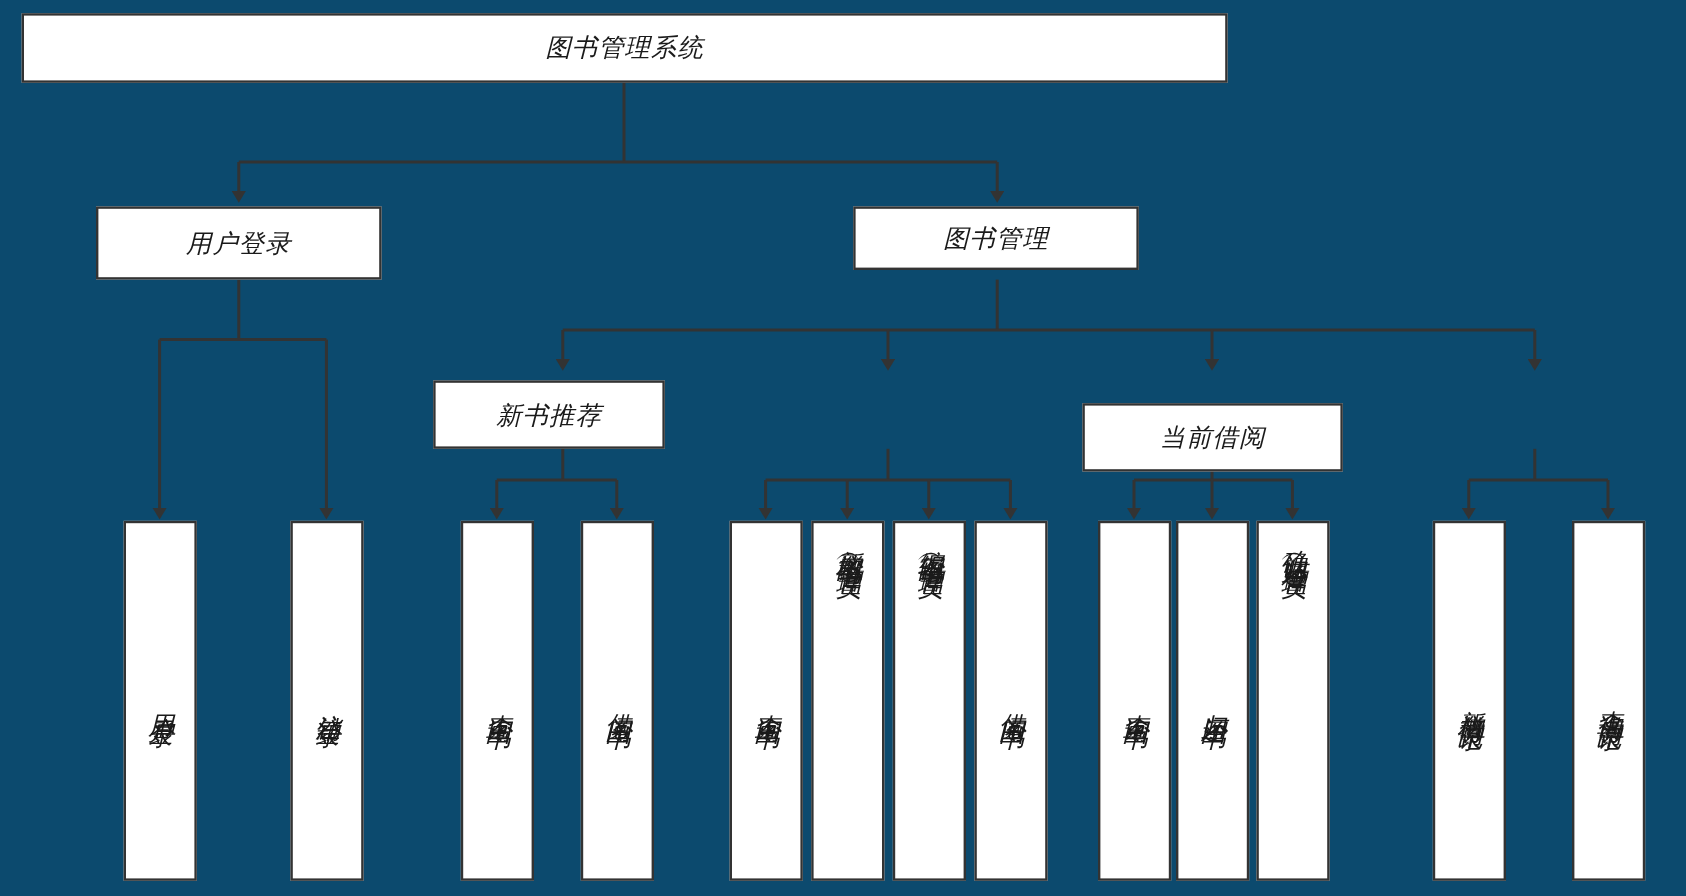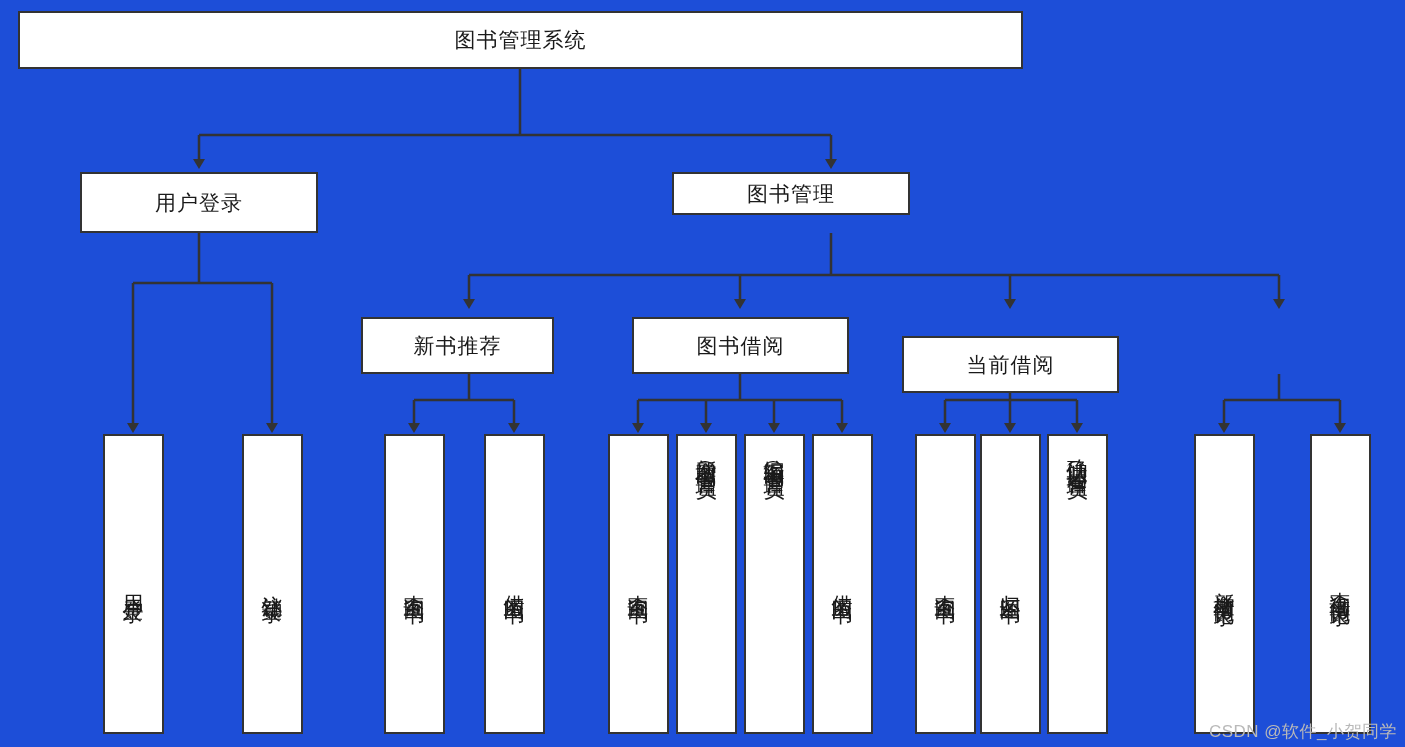--- a/index.html
+++ b/index.html
@@ -7,22 +7,23 @@
     padding: 0;
     background: #ffffff;
   }
   body {
     font-family: "Liberation Sans", "DejaVu Sans", sans-serif;
   }
   #canvas {
     position: relative;
     width: 1405px;
     height: 747px;
-    background: #1d4ed8;
+    background: #0c4a6e;
     overflow: hidden;
+    font-style: italic;
   }
   svg.wires {
     position: absolute;
     left: 0;
     top: 0;
     width: 1405px;
     height: 747px;
     pointer-events: none;
   }
   .node {
@@ -116,25 +117,24 @@
       <path d="M1224,400 L1340,400"></path>
       <path d="M1224,400 L1224,424" marker-end="url(#arrow)"></path>
       <path d="M1340,400 L1340,424" marker-end="url(#arrow)"></path>
     </g>
   </svg>
 
   <div class="node h" style="left:18px; top:11px; width:1005px; height:58px;">图书管理系统</div>
 
   <div class="node h" style="left:80px; top:172px; width:238px; height:61px;">用户登录</div>
 
-  <div class="node h" style="left:672px; top:172px; width:238px; height:43px;">图书管理</div>
+  <div class="node h" style="left:711px; top:172px; width:238px; height:53px;">图书管理</div>
 
   <div class="node h" style="left:361px; top:317px; width:193px; height:57px;">新书推荐</div>
 
-  <div class="node h" style="left:632px; top:317px; width:217px; height:57px;">图书借阅</div>
 
   <div class="node h" style="left:902px; top:336px; width:217px; height:57px;">当前借阅</div>
 
 
   <div class="node v center" style="left:103px; top:434px; width:61px; height:300px;">
     <span class="vtext">用户登录</span>
   </div>
 
   <div class="node v center" style="left:242px; top:434px; width:61px; height:300px;">
     <span class="vtext">注销登录</span>
@@ -177,15 +177,14 @@
   </div>
 
   <div class="node v center" style="left:1194px; top:434px; width:61px; height:300px;">
     <span class="vtext">新增借阅记录</span>
   </div>
 
   <div class="node v center" style="left:1310px; top:434px; width:61px; height:300px;">
     <span class="vtext">查询借阅记录</span>
   </div>
 
-  <div class="watermark">CSDN @软件_小贺同学</div>
 
 </div>
 
 </body></html>

